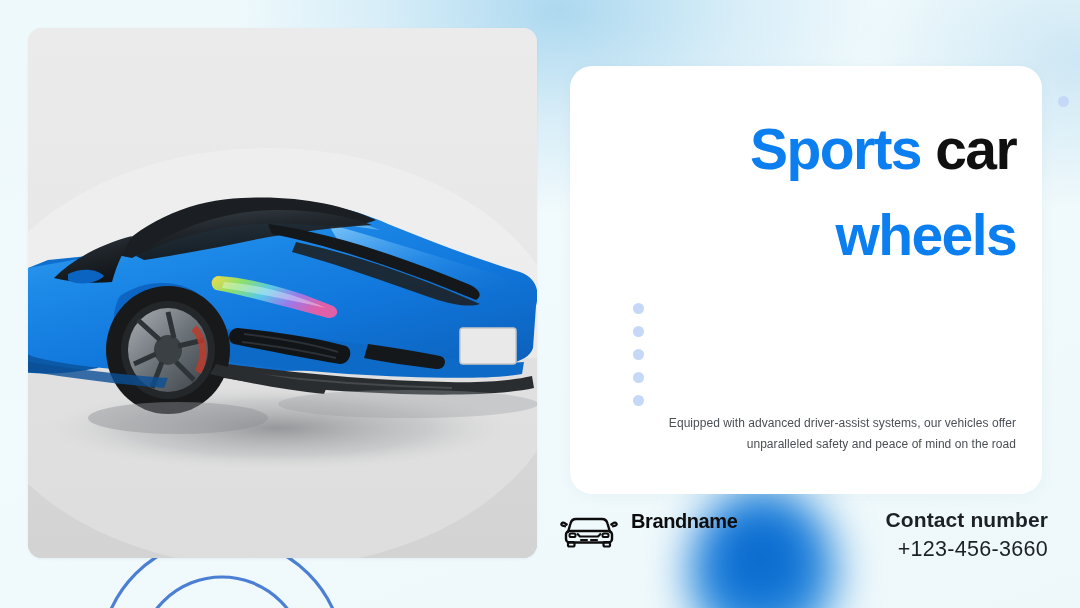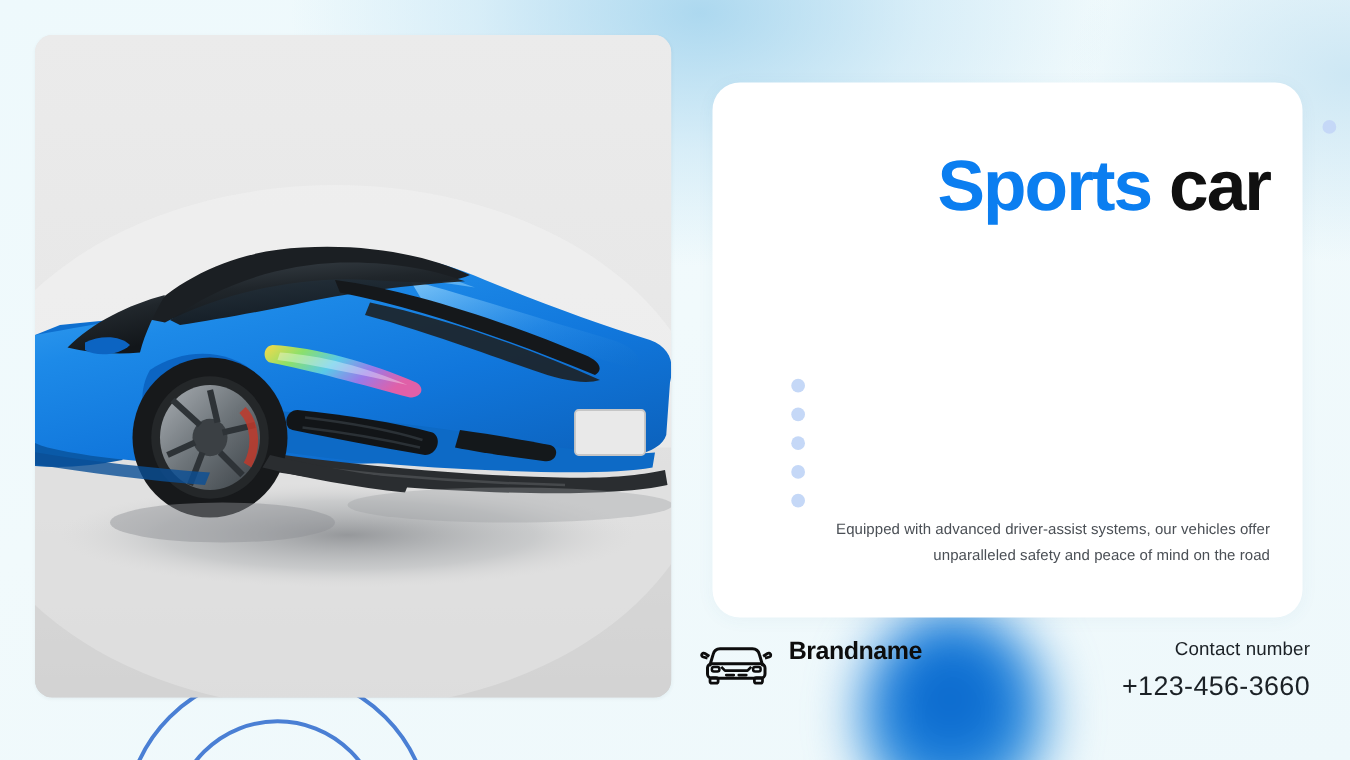--- a/index.html
+++ b/index.html
@@ -121,21 +121,21 @@
     letter-spacing:-0.4px;
     color:#0d0d0d;
   }
 
   #contact {
     position:absolute;
     right:32px; top:505px;
     text-align:right;
     color:#1b2126;
   }
-  #contact .c-label { font-size:15px; line-height:29px; font-weight:400; letter-spacing:0.1px; }
+  #contact .c-label { font-size:21px; line-height:29px; font-weight:700; letter-spacing:0.1px; }
   #contact .c-phone { font-size:21.5px; line-height:31px; font-weight:400; letter-spacing:0.3px; }
 
   
   #edge-dot {
     position:absolute;
     left:1058px; top:96px;
     width:11px; height:11px;
     border-radius:50%;
     background:#c5d8f7;
   }
@@ -299,20 +299,23 @@
       <ellipse cx="150" cy="390" rx="90" ry="16" fill="#8d9194" opacity="0.45"></ellipse>
       <ellipse cx="380" cy="376" rx="130" ry="14" fill="#9a9da0" opacity="0.35"></ellipse>
     </svg>
   </div>
 
   <div id="card">
 
     <div id="headline">
       <div>
         <span class="blue">Sports</span><span> car</span>
+      </div>
+      <div>
+        <span class="blue">wheels</span>
       </div>
     </div>
 
     <div id="dots">
       <i></i>
       <i></i>
       <i></i>
       <i></i>
       <i></i>
     </div>

